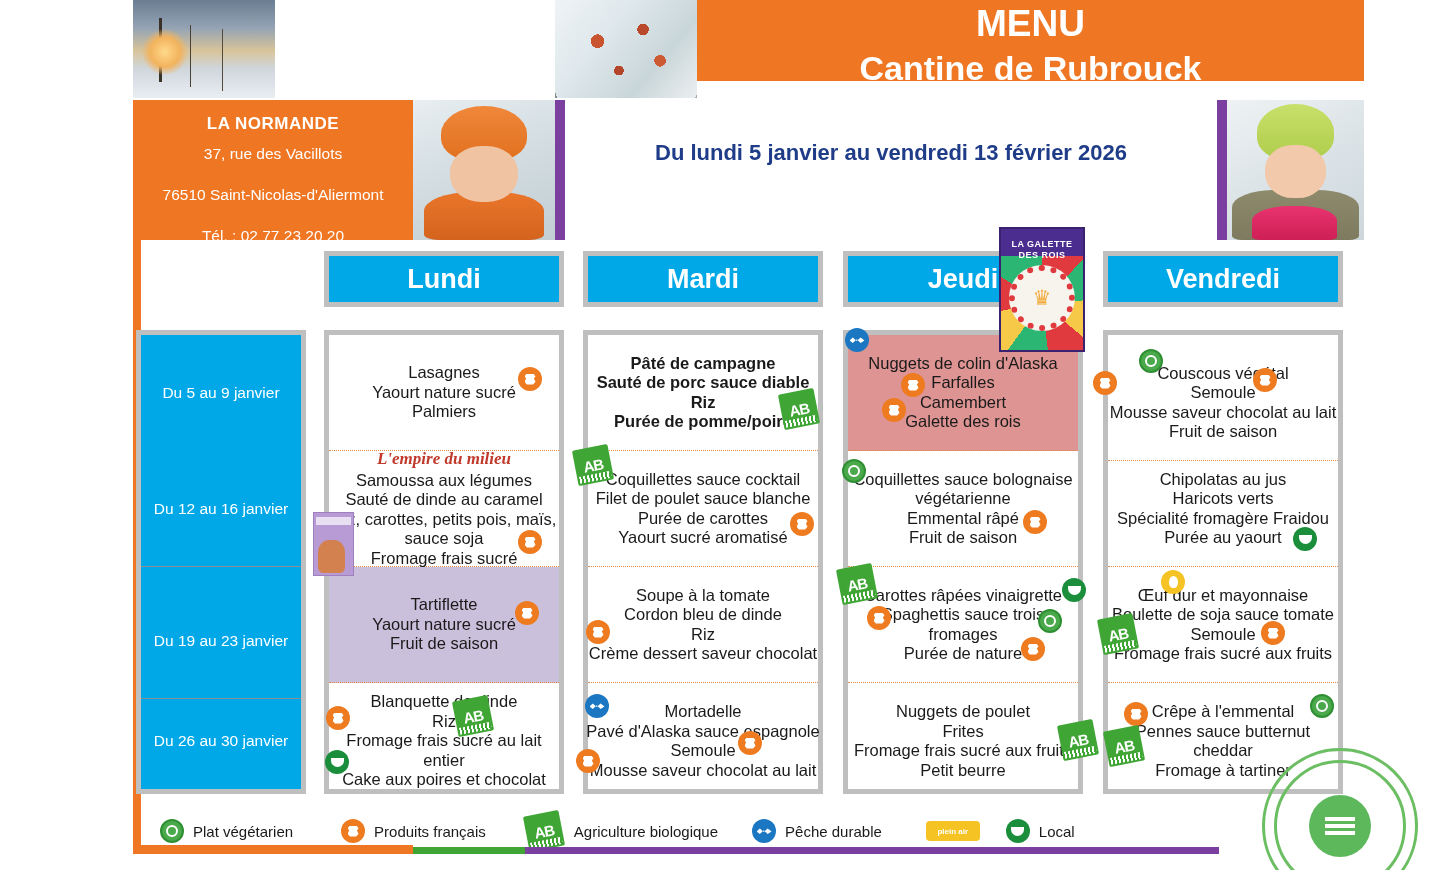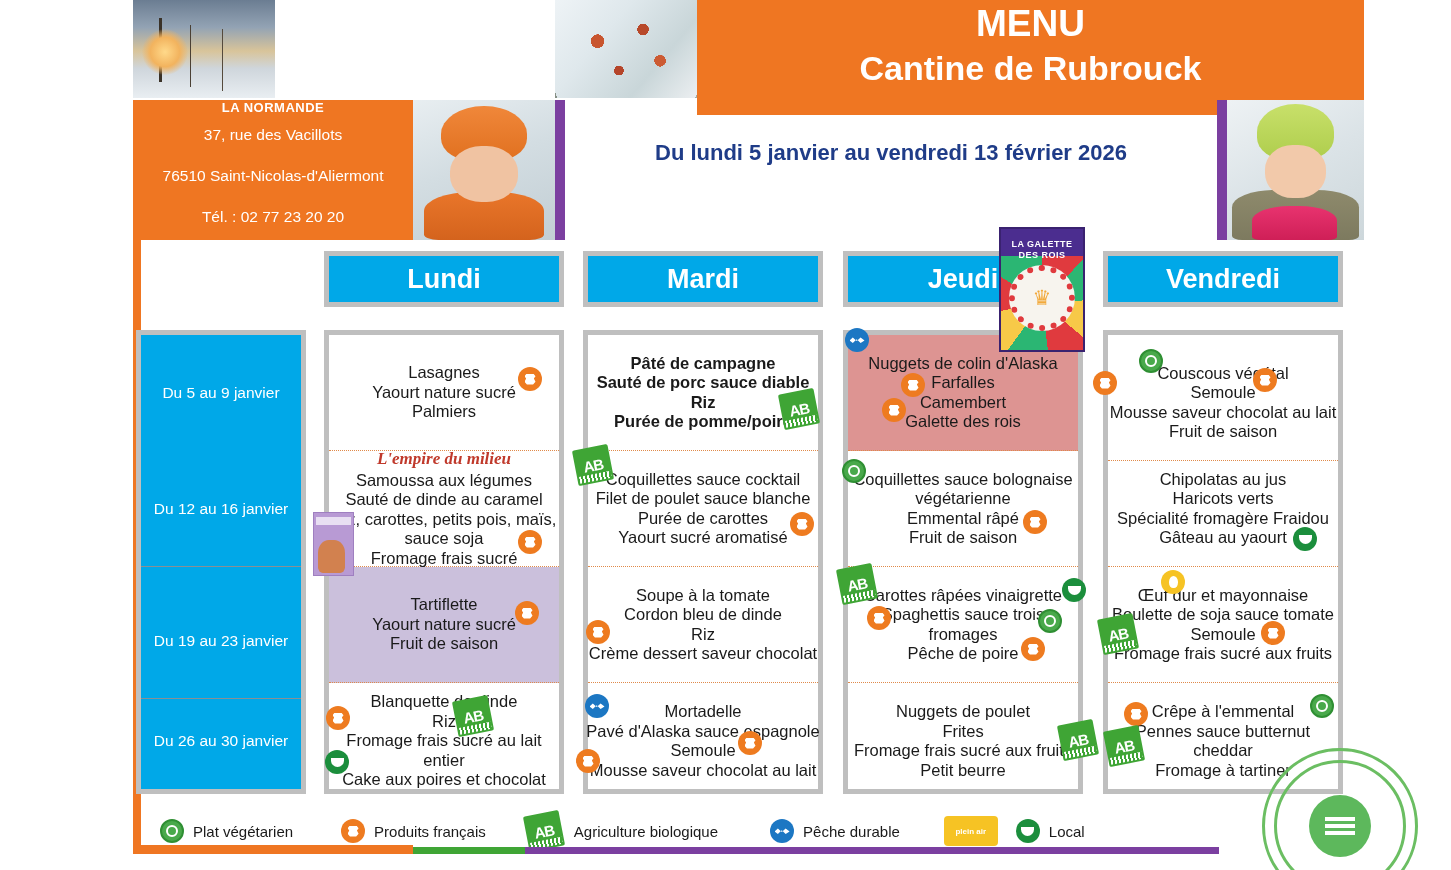--- a/index.html
+++ b/index.html
@@ -28,21 +28,21 @@
   .ph-girl-green::before{content:"";position:absolute;left:22%;top:3%;width:56%;height:40%;border-radius:50% 50% 40% 40%;background:linear-gradient(#c8e06a,#aecd4c);}
   .ph-girl-green::after{content:"";position:absolute;left:28%;top:32%;width:44%;height:38%;border-radius:46%;background:#f2c9aa;}
   .gg-coat{position:absolute;left:4%;bottom:0;width:92%;height:36%;border-radius:34% 34% 8% 8%;background:linear-gradient(#8e8a6c,#7d7a5f);}
   .gg-scarf{position:absolute;left:18%;bottom:0;width:62%;height:24%;border-radius:44% 44% 10% 10%;background:linear-gradient(#e8336f,#cf1f57);}
 
   
   .orange-title{position:absolute;background:#EF7622;color:#fff;text-align:center;}
   .orange-title .t1{font-size:37px;font-weight:bold;line-height:44px;margin-top:2px;}
   .orange-title .t2{font-size:34px;font-weight:bold;line-height:44px;}
   .addr-box{position:absolute;background:#EF7622;color:#fff;text-align:center;}
-  .addr-name{font-size:13px;font-weight:bold;letter-spacing:.5px;}
+  .addr-name{font-size:17px;font-weight:bold;letter-spacing:.5px;margin-top:14px;}
   .addr-line{font-size:15.5px;line-height:21px;margin-top:20px;}
   .purple-bar{position:absolute;background:#7B3FA0;}
   .date-line{position:absolute;text-align:center;color:#1F3C88;font-size:22px;font-weight:bold;}
 
   
   .day-head{position:absolute;background:#00A8E8;color:#fff;font-size:27px;font-weight:bold;
             display:flex;align-items:center;justify-content:center;border:5px solid #BFBFBF;box-sizing:border-box;}
   .weekcol{position:absolute;border:5px solid #BFBFBF;box-sizing:border-box;background:#00A8E8;}
   .wk{position:absolute;left:0;width:100%;color:#fff;font-size:15.5px;display:flex;align-items:center;justify-content:center;text-align:center;box-sizing:border-box;}
   .wk.sep{border-bottom:1px solid #8a8f93;}
@@ -95,22 +95,22 @@
   
   .legend{position:absolute;display:flex;align-items:center;font-size:15px;color:#1a1a1a;}
   .legend .item{display:flex;align-items:center;}
   .legend .lb{position:relative;width:24px;height:24px;border-radius:50%;display:flex;align-items:center;justify-content:center;margin-right:9px;}
   .legend .lab{white-space:nowrap;}
   .legend .abbox{position:relative;width:36px;height:36px;background:#3FA535;transform:rotate(-11deg);
      display:flex;align-items:center;justify-content:center;margin-right:12px;border-radius:2px;}
   .legend .abbox span{color:#fff;font-weight:bold;font-size:15px;letter-spacing:-1px;}
   .legend .abbox::after{content:"";position:absolute;left:2px;right:2px;bottom:2px;height:7px;
      background:repeating-linear-gradient(90deg,#fff 0 2px,#3FA535 2px 4px);}
-  .legend .eggbox{width:54px;height:30px;border-radius:4px;background:#F6C324;color:#fff;font-size:8px;
-     font-weight:bold;line-height:9px;display:flex;align-items:center;justify-content:center;margin-right:0;text-align:center;}
+  .legend .eggbox{width:54px;height:20px;border-radius:4px;background:#F6C324;color:#fff;font-size:8px;
+     font-weight:bold;line-height:9px;display:flex;align-items:center;justify-content:center;margin-right:8px;text-align:center;}
 
   .footbar{position:absolute;height:7px;}
   .frame-left{position:absolute;background:#EF7622;}
 
   
   .stamp{position:absolute;width:150px;height:150px;border-radius:50%;border:3px solid #6BBE62;z-index:9;}
   .stamp::before{content:"";position:absolute;inset:9px;border-radius:50%;border:3px solid #6BBE62;}
   .stamp .core{position:absolute;left:50%;top:50%;transform:translate(-50%,-50%);width:62px;height:62px;
      border-radius:50%;background:#5DB85C;display:flex;align-items:center;justify-content:center;}
   .stamp .core::after{content:"";width:30px;height:4px;background:#fff;box-shadow:0 -7px 0 0 #fff,0 7px 0 0 #fff;}
@@ -118,21 +118,21 @@
      color:#4E9E4A;font-size:9px;letter-spacing:2px;}
 </style>
 </head>
 <body>
 
 <div id="root">
 
   <div class="photo ph-trees" style="left:133px;top:0;width:142px;height:98px;"></div>
   <div class="photo ph-apples" style="left:555px;top:0;width:142px;height:98px;"></div>
 
-  <div class="orange-title" style="left:697px;top:0;width:667px;height:115px;">
+  <div class="orange-title" style="left:697px;top:0;width:667px;height:81px;">
     <div class="t1">MENU</div>
     <div class="t2">Cantine de Rubrouck</div>
   </div>
 
   <div class="addr-box" style="left:133px;top:100px;width:280px;height:140px;">
     <div class="addr-name">LA NORMANDE</div>
     <div class="addr-line" style="margin-top:9px;">37, rue des Vacillots</div>
     <div class="addr-line">76510 Saint-Nicolas-d'Aliermont</div>
     <div class="addr-line">Tél. : 02 77 23 20 20</div>
     <div class="addr-line">Fax : 02 32 14 57 73</div>
@@ -242,42 +242,42 @@
     <div class="cell sep" style="top:116px;height:116px;">
       <div class="ln">Coquillettes sauce bolognaise</div>
       <div class="ln">végétarienne</div>
       <div class="ln">Emmental râpé</div>
       <div class="ln">Fruit de saison</div>
     </div>
     <div class="cell sep" style="top:232px;height:116px;">
       <div class="ln">Carottes râpées vinaigrette</div>
       <div class="ln">Spaghettis sauce trois</div>
       <div class="ln">fromages</div>
-      <div class="ln">Pêche de poire</div>
+      <div class="ln">Purée de nature</div>
     </div>
     <div class="cell" style="top:348px;height:116px;">
       <div class="ln">Nuggets de poulet</div>
       <div class="ln">Frites</div>
       <div class="ln">Fromage frais sucré aux fruits</div>
       <div class="ln">Petit beurre</div>
     </div>
   </div>
 
   <div class="daycol" style="left:1103px;top:330px;width:240px;height:464px;">
     <div class="cell sep" style="top:10px;height:116px;">
       <div class="ln">Couscous végétal</div>
       <div class="ln">Semoule</div>
       <div class="ln">Mousse saveur chocolat au lait</div>
       <div class="ln">Fruit de saison</div>
     </div>
     <div class="cell sep" style="top:116px;height:116px;">
       <div class="ln">Chipolatas au jus</div>
       <div class="ln">Haricots verts</div>
       <div class="ln">Spécialité fromagère Fraidou</div>
-      <div class="ln">Gâteau au yaourt</div>
+      <div class="ln">Purée au yaourt</div>
     </div>
     <div class="cell sep" style="top:232px;height:116px;">
       <div class="ln">Œuf dur et mayonnaise</div>
       <div class="ln">Boulette de soja sauce tomate</div>
       <div class="ln">Semoule</div>
       <div class="ln">Fromage frais sucré aux fruits</div>
     </div>
     <div class="cell" style="top:348px;height:116px;">
       <div class="ln">Crêpe à l'emmental</div>
       <div class="ln">Pennes sauce butternut</div>
@@ -347,21 +347,21 @@
     <div class="item" style="margin-left:48px;">
       <span class="lb b-fr"></span>
       <span class="lab">Produits français</span>
     </div>
     <div class="item" style="margin-left:40px;">
       <span class="abbox">
           <span>AB</span>
         </span>
       <span class="lab">Agriculture biologique</span>
     </div>
-    <div class="item" style="margin-left:52px;justify-content:center;">
+    <div class="item" style="margin-left:34px;justify-content:center;">
       <span class="lb b-fish"></span>
       <span class="lab">Pêche durable</span>
     </div>
     <div class="item" style="margin-left:44px;">
       <span class="eggbox">
         <span>plein air</span>
       </span>
       <span class="lb b-local" style="margin-left:18px;"></span>
       <span class="lab">Local</span>
     </div>

